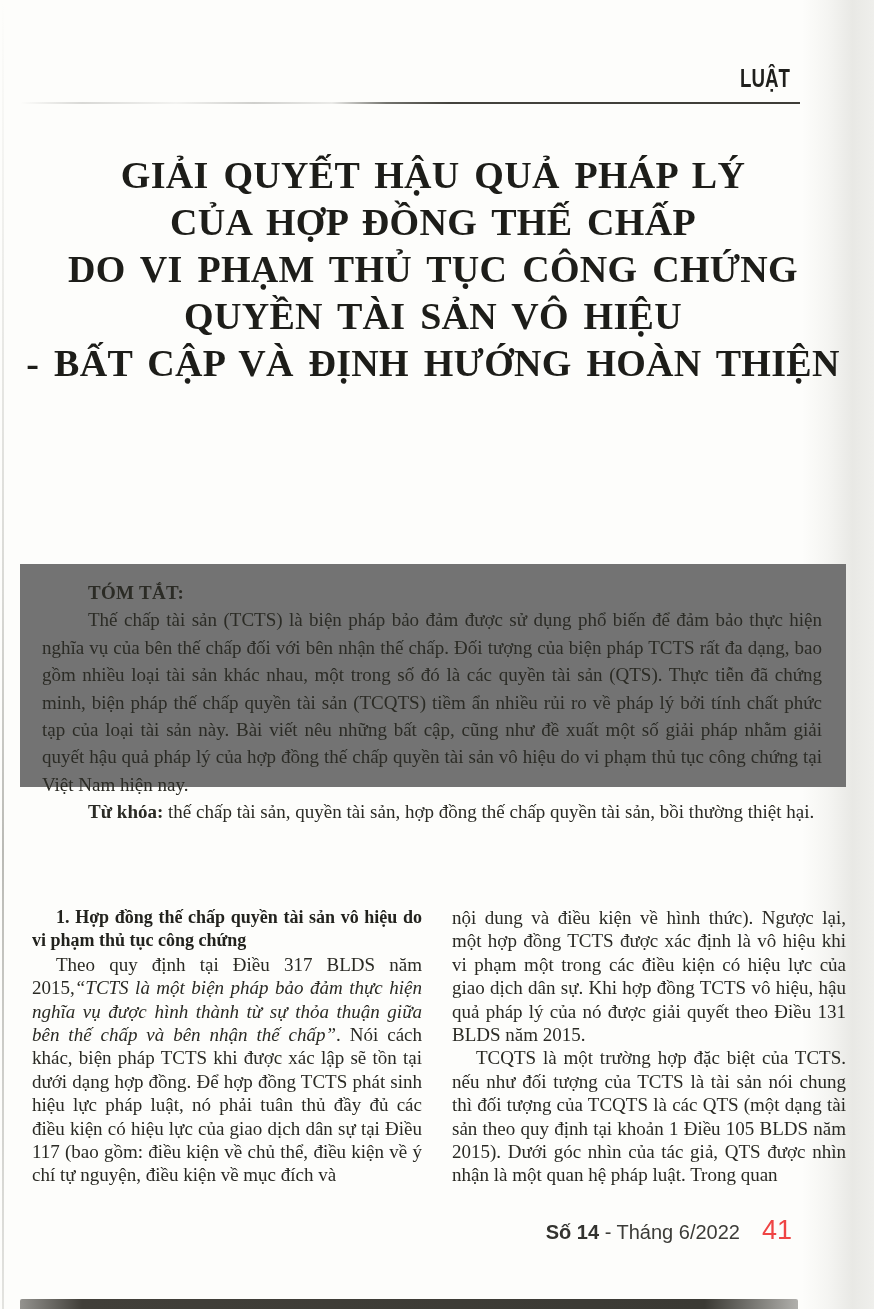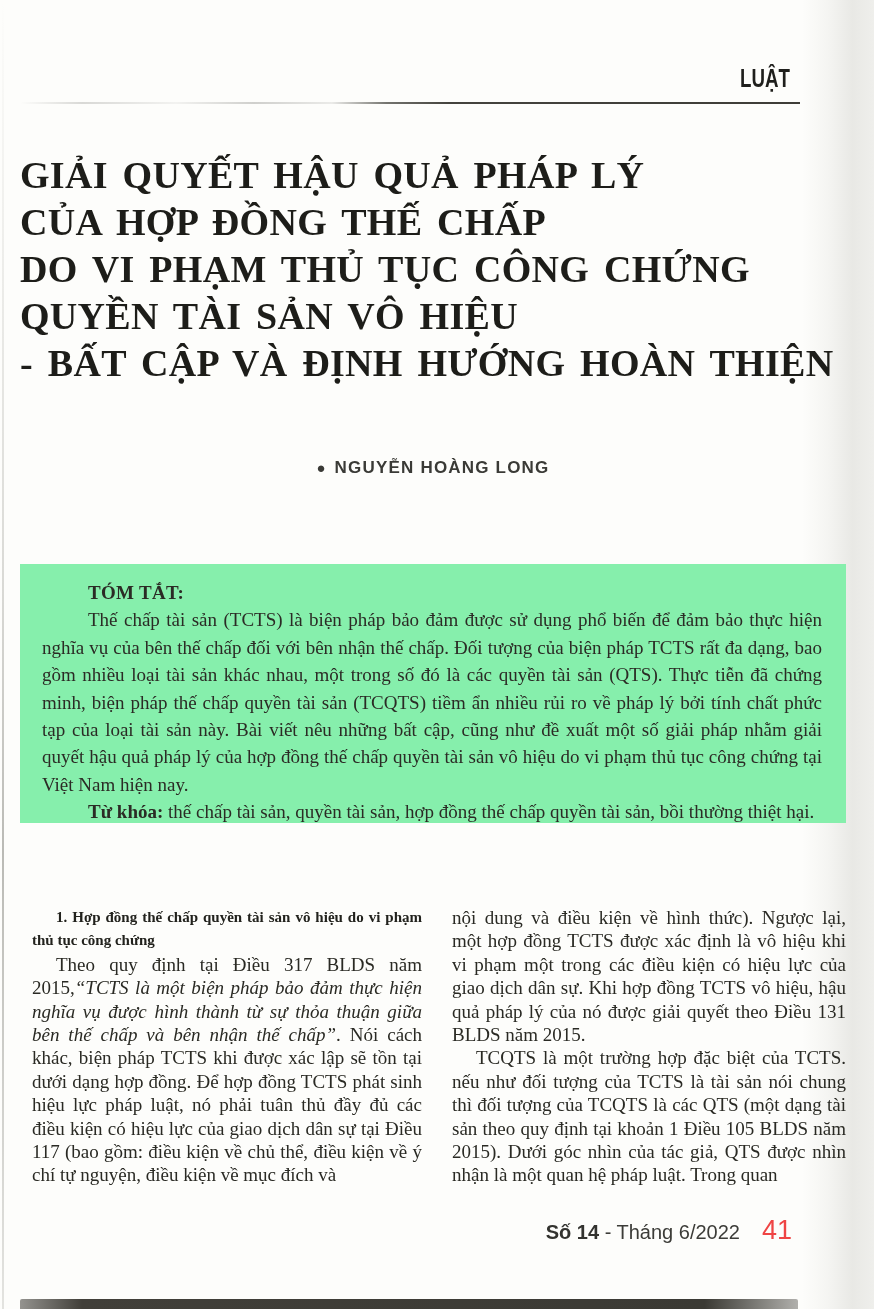--- a/index.html
+++ b/index.html
@@ -36,54 +36,54 @@
   .head-rule{
     position:absolute;top:102px;left:20px;width:780px;height:2px;
     background:linear-gradient(to right,
       rgba(70,70,64,0) 0%, rgba(70,70,64,0.20) 8%, rgba(70,70,64,0.06) 20%,
       rgba(70,70,64,0.25) 30%, rgba(70,70,64,0.10) 40%,
       rgba(70,70,64,0.75) 47%, #44433d 55%, #3e3d38 100%);
   }
   
   .title{
     position:absolute;top:152px;left:20px;width:826px;
-    margin:0;text-align:left;
+    margin:0;text-align:center;
     font-size:38px;font-weight:bold;line-height:47px;
     color:#1d1d19;word-spacing:5px;letter-spacing:0.3px;
   }
   .title div{white-space:nowrap;}
   
   .author{
     position:absolute;top:458px;left:20px;width:826px;
     text-align:center;
     font-family:"Liberation Sans","DejaVu Sans",sans-serif;
     font-weight:bold;font-size:17px;color:#3a3a36;letter-spacing:1.2px;
   }
   .author .bullet{font-size:15px;margin-right:9px;letter-spacing:0;}
   
   .abstract{
-    position:absolute;top:564px;left:20px;width:826px;height:259px;
-    background:#86efac;
+    position:absolute;top:564px;left:20px;width:826px;height:223px;
+    background:#737373;
     box-sizing:border-box;
     padding:15px 24px 0 22px;
     font-size:19px;line-height:27.4px;color:#2b2b25;
     text-align:justify;
   }
   .abstract p{margin:0;text-indent:46px;}
   .abs-head{font-weight:bold;letter-spacing:0.3px;}
   
   .col{
     position:absolute;top:906px;height:288px;
     font-size:19px;line-height:23.4px;color:#2a2a24;
     text-align:justify;overflow:hidden;
   }
   .col-left{left:32px;width:390px;}
   .col-right{left:452px;width:394px;}
   .col h2{
-    margin:0;font-size:15px;line-height:23.4px;font-weight:bold;
+    margin:0;font-size:18px;line-height:23.4px;font-weight:bold;
     text-indent:24px;text-align:justify;color:#22221d;
   }
   .col p{margin:0;}
   .col p.indent{text-indent:24px;}
   .col-left p{text-indent:24px;}
   
   .footer{
     position:absolute;top:1215px;right:82px;
     font-family:"Liberation Sans","DejaVu Sans",sans-serif;
     font-size:20px;color:#3c3c38;white-space:nowrap;
@@ -104,21 +104,20 @@
   <div class="head-rule"></div>
 
   <h1 class="title">
     <div>GIẢI QUYẾT HẬU QUẢ PHÁP LÝ</div>
     <div>CỦA HỢP ĐỒNG THẾ CHẤP</div>
     <div>DO VI PHẠM THỦ TỤC CÔNG CHỨNG</div>
     <div>QUYỀN TÀI SẢN VÔ HIỆU</div>
     <div>- BẤT CẬP VÀ ĐỊNH HƯỚNG HOÀN THIỆN</div>
   </h1>
 
-  <div class="author"><span class="bullet">●</span><span>NGUYỄN HOÀNG LONG</span></div>
 
   <section class="abstract">
     <p class="abs-head">TÓM TẮT:</p>
     <p class="abs-body">Thế chấp tài sản (TCTS) là biện pháp bảo đảm được sử dụng phổ biến để đảm bảo thực hiện nghĩa vụ của bên thế chấp đối với bên nhận thế chấp. Đối tượng của biện pháp TCTS rất đa dạng, bao gồm nhiều loại tài sản khác nhau, một trong số đó là các quyền tài sản (QTS). Thực tiễn đã chứng minh, biện pháp thế chấp quyền tài sản (TCQTS) tiềm ẩn nhiều rủi ro về pháp lý bởi tính chất phức tạp của loại tài sản này. Bài viết nêu những bất cập, cũng như đề xuất một số giải pháp nhằm giải quyết hậu quả pháp lý của hợp đồng thế chấp quyền tài sản vô hiệu do vi phạm thủ tục công chứng tại Việt Nam hiện nay.</p>
     <p class="abs-keywords"><b>Từ khóa:</b><span> thế chấp tài sản, quyền tài sản, hợp đồng thế chấp quyền tài sản, bồi thường thiệt hại.</span></p>
   </section>
 
   <div class="col col-left">
     <h2>1. Hợp đồng thế chấp quyền tài sản vô hiệu do vi phạm thủ tục công chứng</h2>
     <p><span>Theo quy định tại Điều 317 BLDS năm 2015,</span><i>“TCTS là một biện pháp bảo đảm thực hiện nghĩa vụ được hình thành từ sự thỏa thuận giữa bên thế chấp và bên nhận thế chấp”</i><span>. Nói cách khác, biện pháp TCTS khi được xác lập sẽ tồn tại dưới dạng hợp đồng. Để hợp đồng TCTS phát sinh hiệu lực pháp luật, nó phải tuân thủ đầy đủ các điều kiện có hiệu lực của giao dịch dân sự tại Điều 117 (bao gồm: điều kiện về chủ thể, điều kiện về ý chí tự nguyện, điều kiện về mục đích và</span></p>

